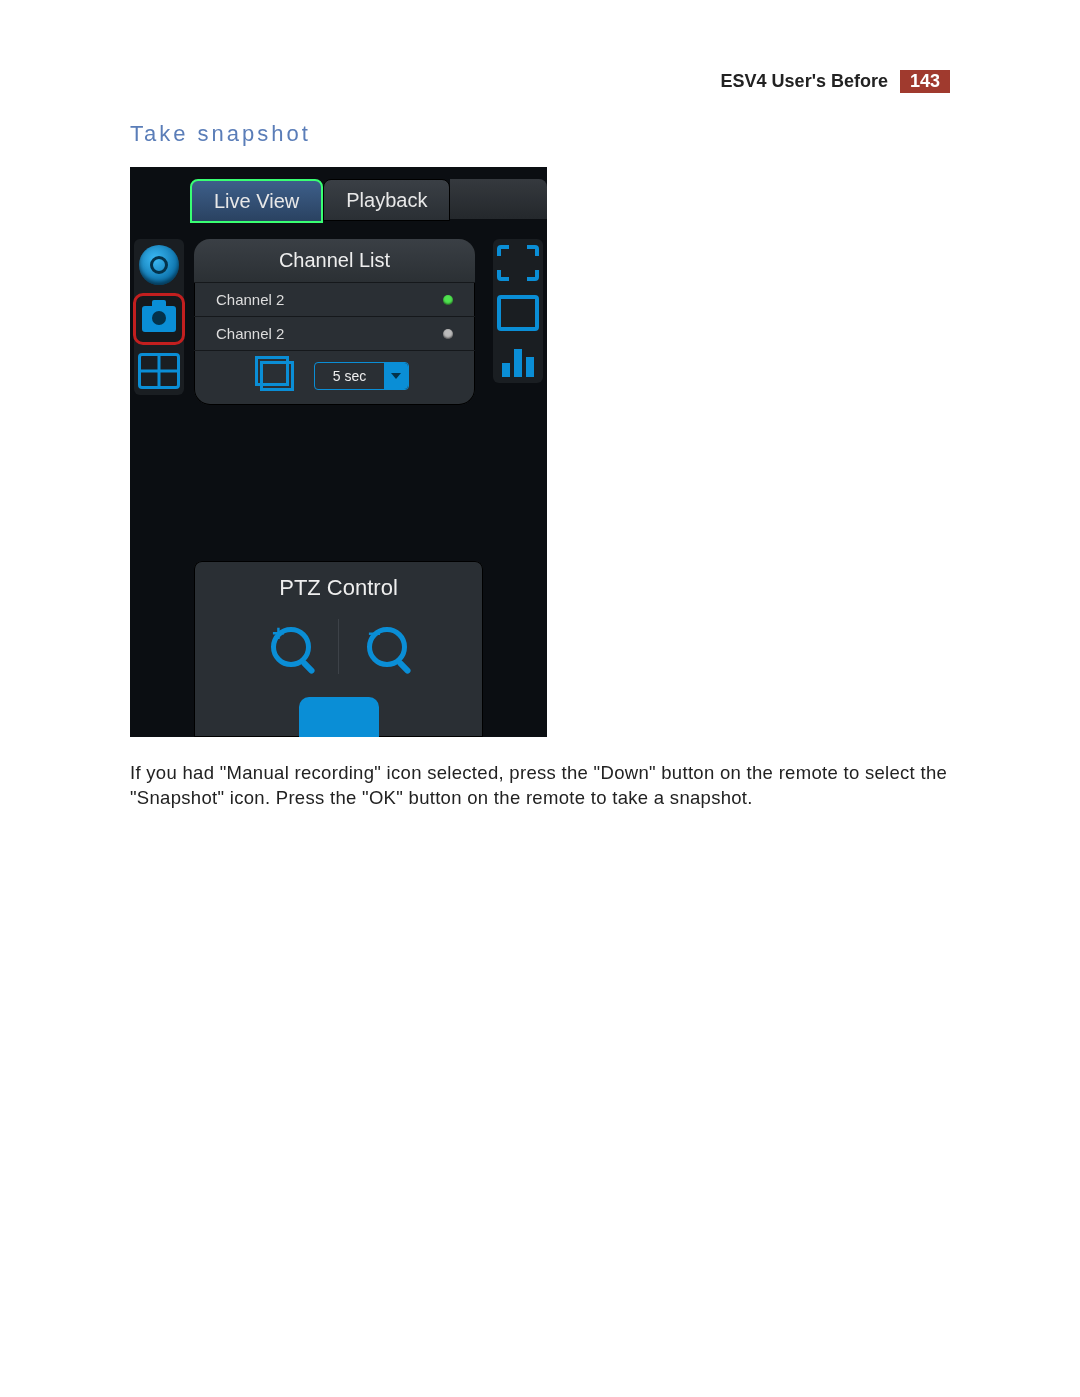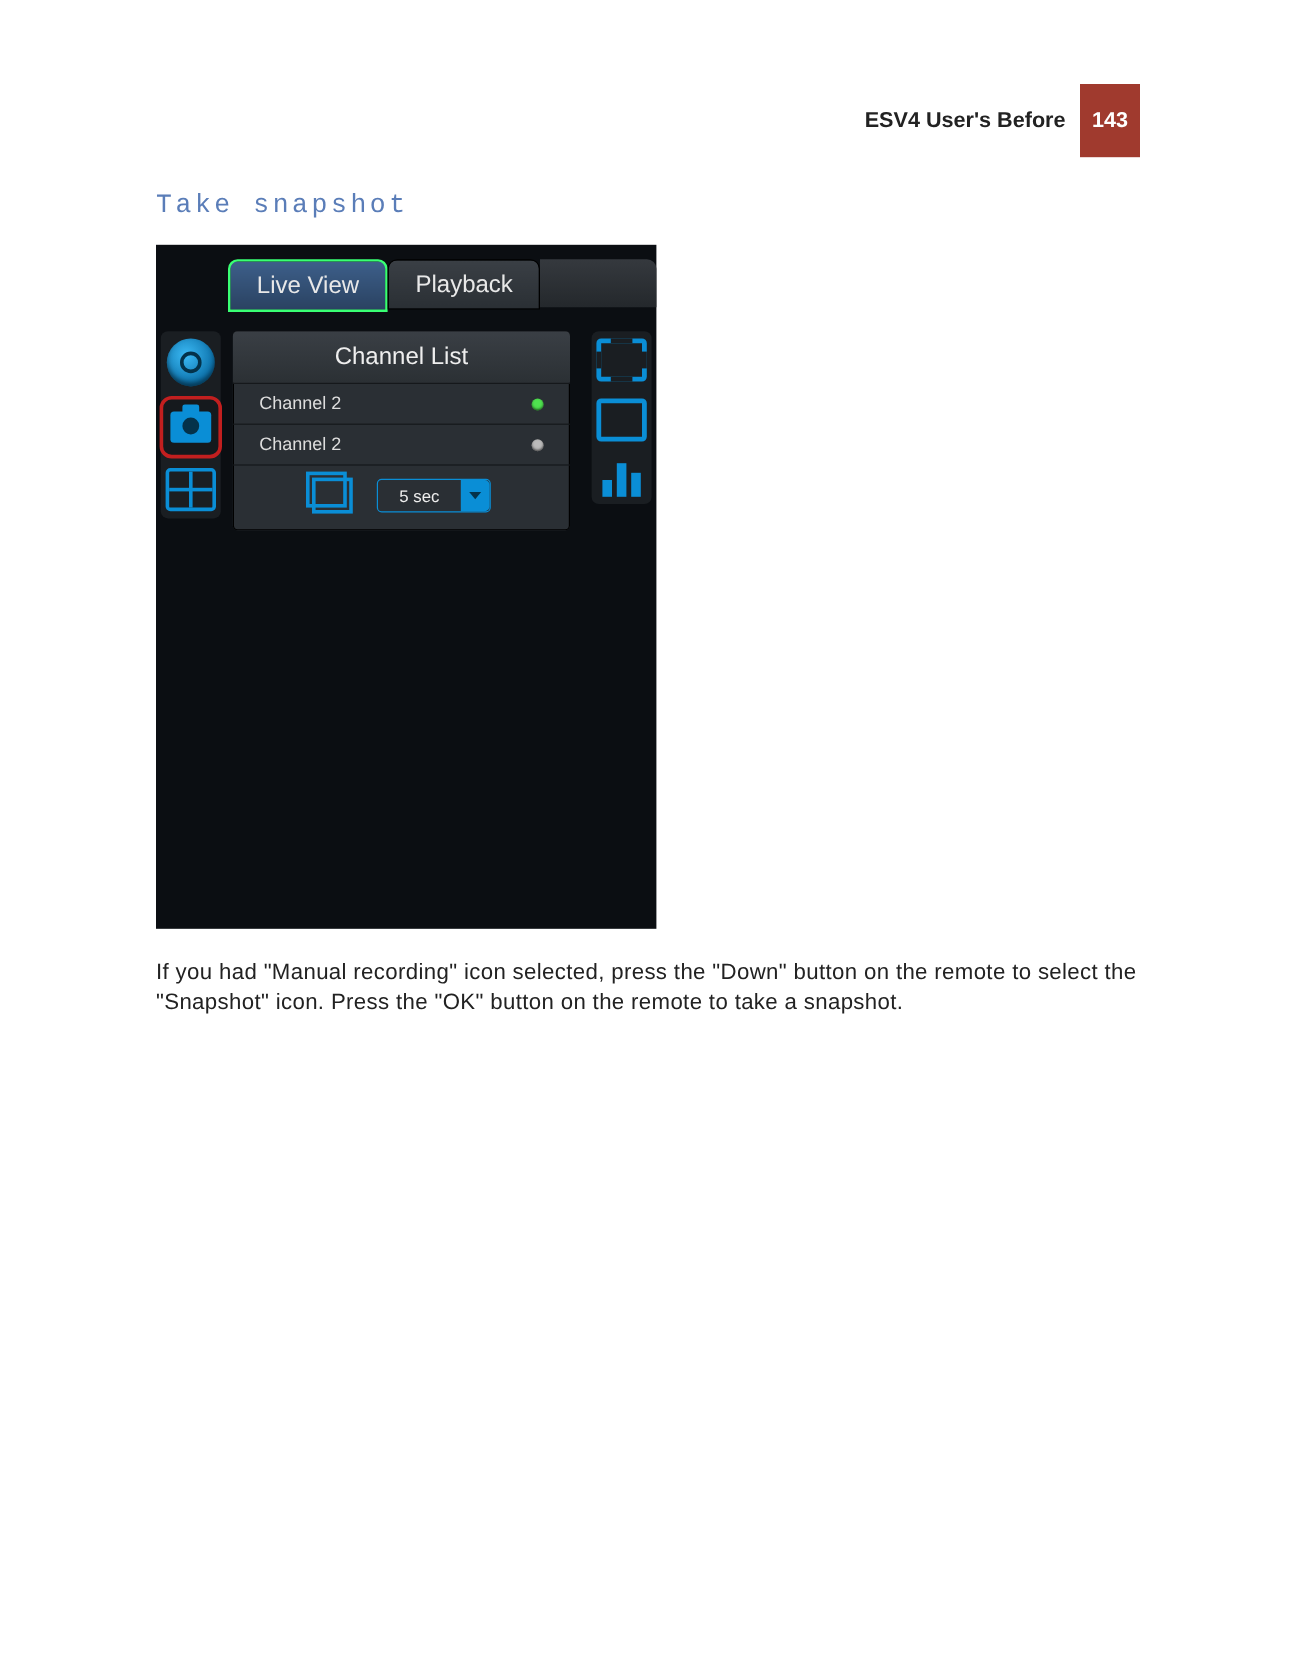--- a/index.html
+++ b/index.html
@@ -25,24 +25,24 @@
   .manual-title {
     font-weight: bold;
     font-size: 18px;
     color: #222;
   }
   .page-num {
     background: #a03a2e;
     color: #fff;
     font-weight: bold;
     font-size: 18px;
-    padding: 20px 10px;
+    padding: 1px 10px;
   }
   .section-title {
-    font-family: Liberation Mono, monospace;
+    font-family: Liberation Sans, sans-serif;
     color: #5a7db8;
     font-size: 22px;
     letter-spacing: 3px;
     margin: 10px 0 20px 0;
   }
   .screenshot {
     width: 417px;
     height: 570px;
     background: #0b0e12;
     position: relative;
@@ -149,21 +149,21 @@
   .bars-icon{
     display:flex; align-items:flex-end; gap:4px; height:32px;
   }
   .bars-icon span:nth-child(1){width:8px;height:14px;background:#0a8ed6;}
   .bars-icon span:nth-child(2){width:8px;height:28px;background:#0a8ed6;}
   .bars-icon span:nth-child(3){width:8px;height:20px;background:#0a8ed6;}
 
   
   .ch-panel{
     position:absolute; left:64px; right:72px; top:72px;
-    background:#2a2f34; border-radius:4px;
+    background:#2a2f34; border-radius:16px;
     box-shadow: inset 0 0 0 1px #000;
     overflow:hidden;
   }
   .ch-title{
     text-align:center; color:#eee; font-size:20px;
     padding:10px 0;
     background:linear-gradient(#3a3f45,#2b3034);
   }
   .ch-row{
     display:flex; justify-content:space-between; align-items:center;
@@ -307,18 +307,33 @@
 
       <div class="ch-footer">
         <div class="dwell-icon"></div>
         <div class="dwell-select">
           <span class="dwell-val">5 sec</span>
           <span class="dwell-btn"></span>
         </div>
       </div>
     </div>
 
+    <div class="ptz-panel">
+      <div class="ptz-title">PTZ Control</div>
+      <div class="ptz-ctrls">
+        <div class="zoom-btn">
+          <div class="mag"></div>
+          <span class="sign">+</span>
+        </div>
+        <div class="vsep"></div>
+        <div class="zoom-btn">
+          <div class="mag"></div>
+          <span class="sign">−</span>
+        </div>
+      </div>
+      <div class="arc"></div>
+    </div>
 
   </div>
 
   <p class="body-text">If you had "Manual recording" icon selected, press the "Down" button on the remote to select the "Snapshot" icon. Press the "OK" button on the remote to take a snapshot.</p>
 
 </div>
 
 </body></html>

